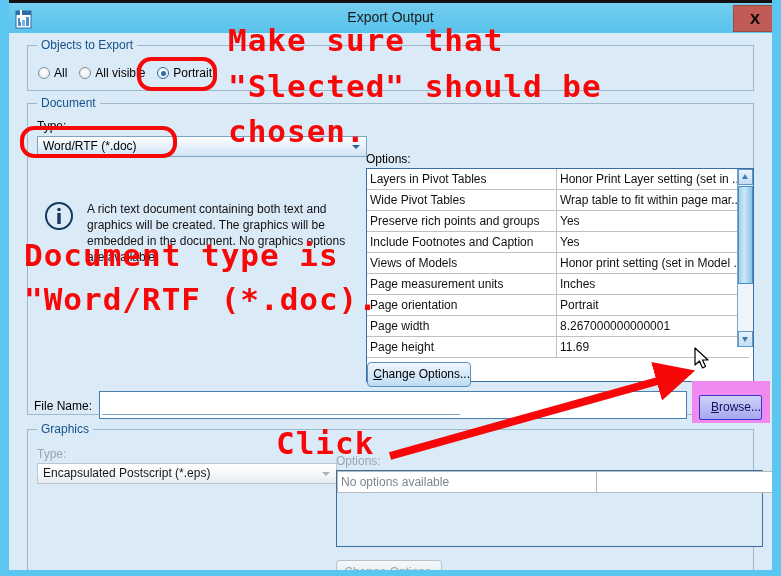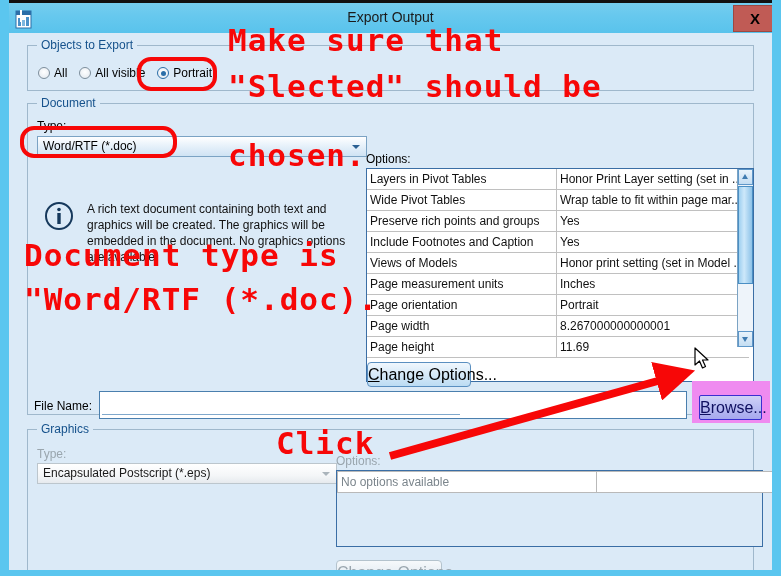--- a/index.html
+++ b/index.html
@@ -227,21 +227,21 @@
   }
 
   
   .btn {
     position: absolute;
     height: 25px;
     border: 1px solid #5a8fc0;
     border-radius: 4px;
     background: linear-gradient(to bottom, #f0f7fd 0%, #d6e9f8 50%, #bcdcf3 100%);
     box-sizing: border-box;
-    font-size: 16px; color: #000;
+    font-size: 12px; color: #000;
     line-height: 23px;
     text-align: right;
     cursor: pointer;
     white-space: nowrap;
   }
   .btn.disabled {
     border-color: #b4c3cd;
     background: linear-gradient(to bottom, #f6f9fb 0%, #e7eef4 50%, #dbe5ec 100%);
     color: #9aa6ae;
     cursor: default;
@@ -318,21 +318,21 @@
     position: absolute;
     color: #f70707;
     font-family: "DejaVu Sans Mono", monospace;
     font-size: 31px;
     font-weight: bold;
     white-space: nowrap;
     letter-spacing: 1px;
   }
   #an1 { left: 228px; top: 22px; }
   #an2 { left: 228px; top: 68px; }
-  #an3 { left: 228px; top: 113px; margin-top: 24px; }
+  #an3 { left: 228px; top: 113px; }
   #an4 { left: 24px; top: 237px; }
   #an5 { left: 24px; top: 281px; }
   #an6 { left: 276px; top: 425px; }
 
   .redbox {
     position: absolute;
     border: 4px solid #f70707;
     border-radius: 14px;
     box-sizing: border-box;
   }

